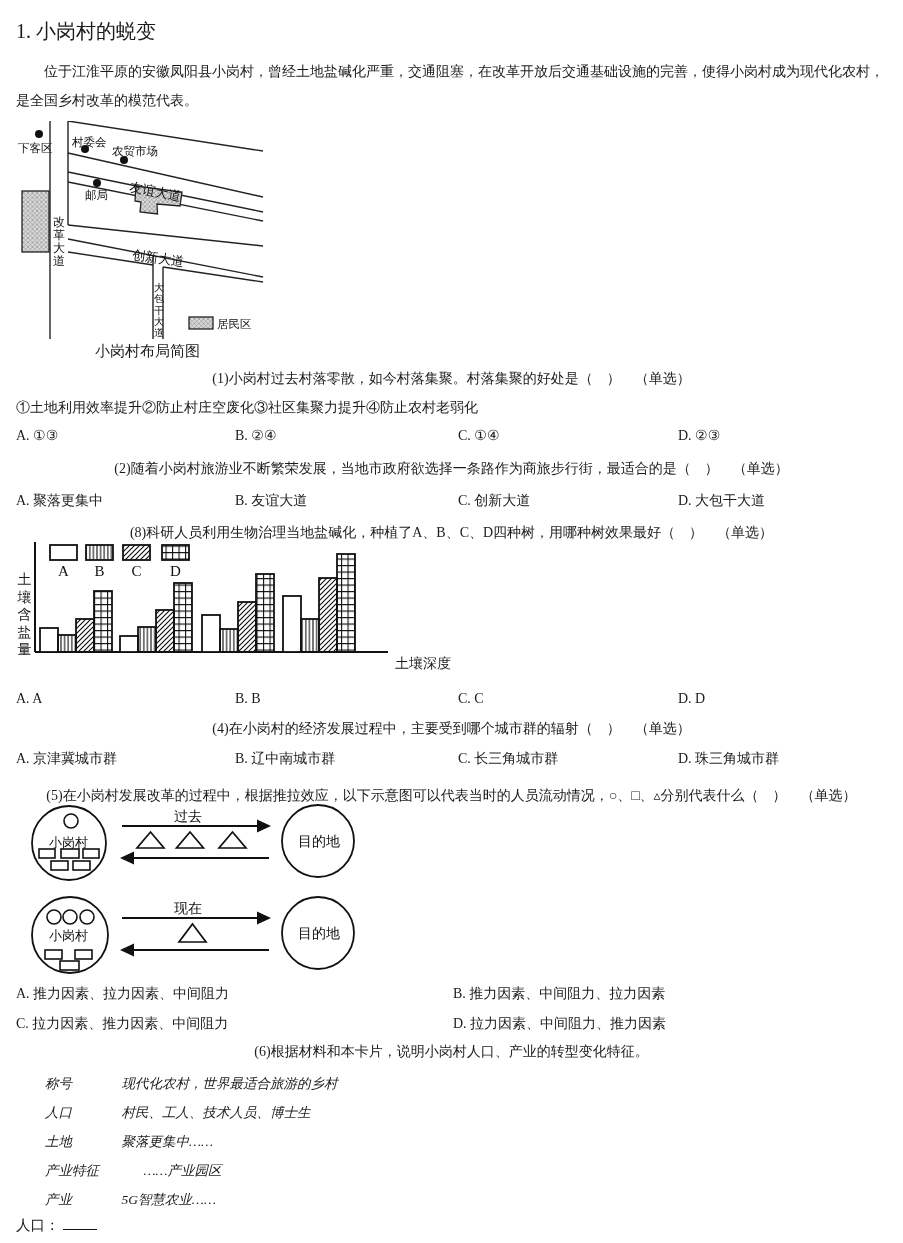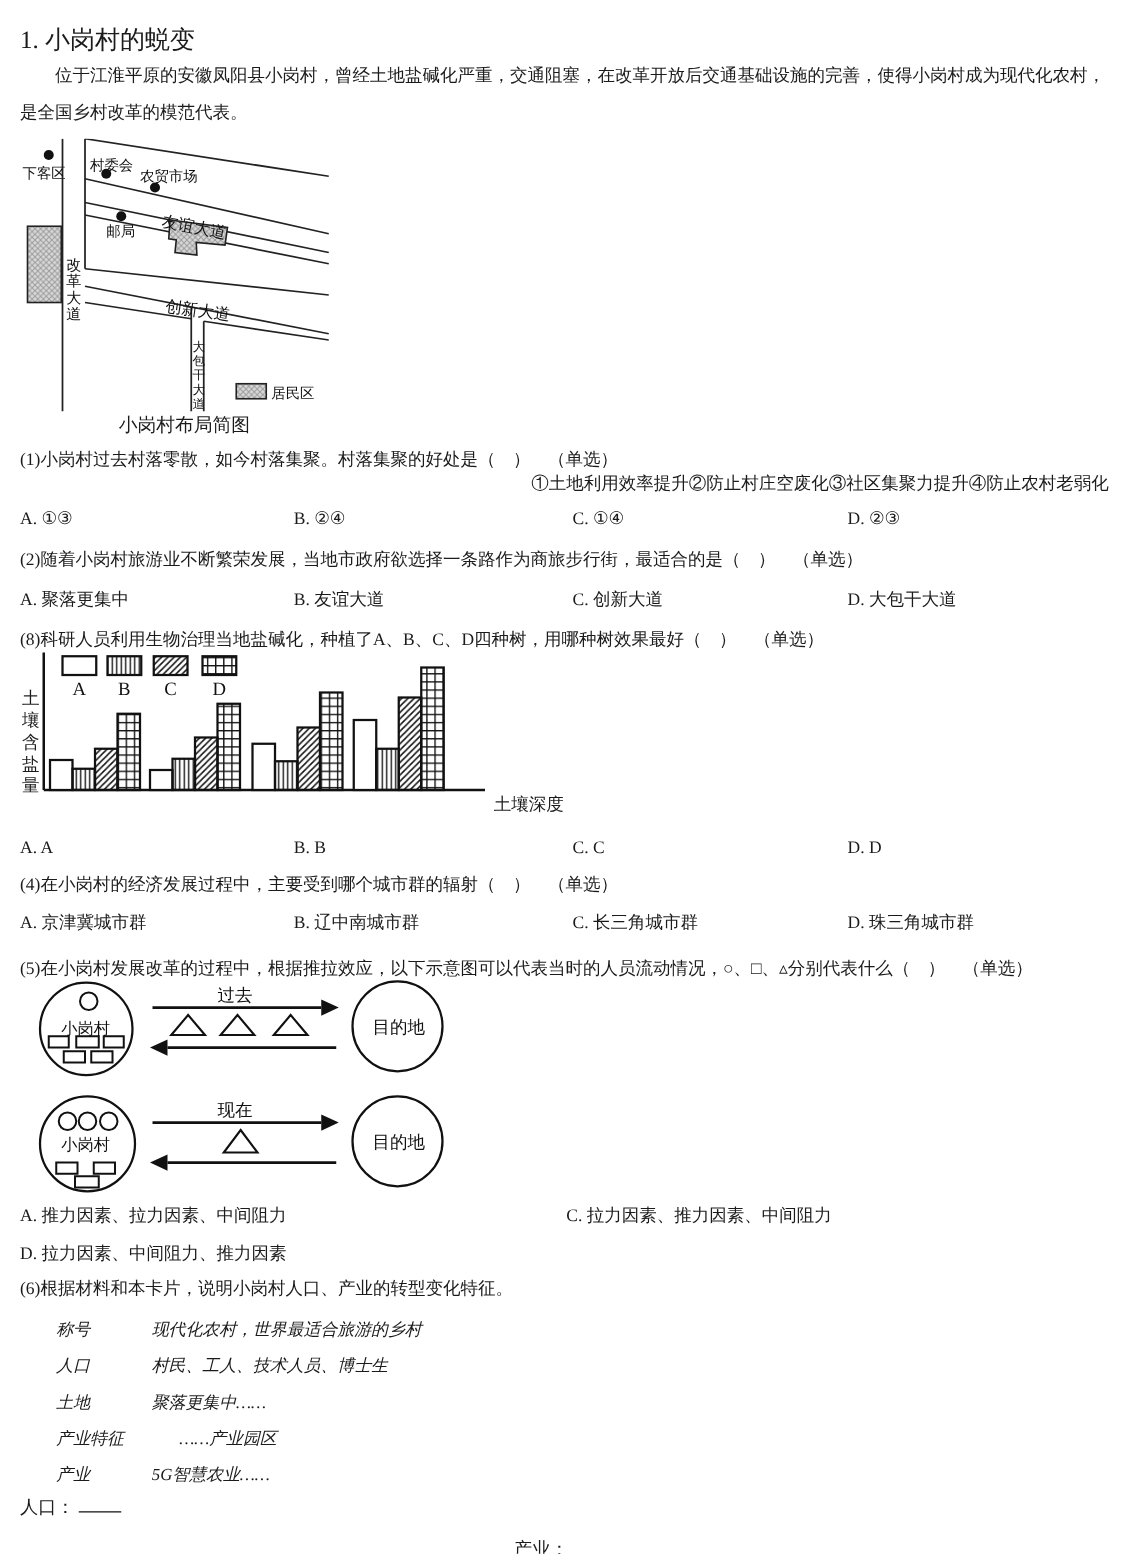--- a/index.html
+++ b/index.html
@@ -3,26 +3,26 @@
 <meta charset="utf-8">
 <style>
   html,body { margin:0; padding:0; }
   body {
     width:903px; height:1243px; box-sizing:border-box;
     padding:0 16px; background:#ffffff; color:#1b1b1b;
     font-family:"Liberation Serif","DejaVu Serif",serif;
     font-size:14px; overflow:hidden;
   }
   .title { padding-top:18px; font-size:20px; }
-  .intro { margin-top:2px; line-height:29px; text-indent:2em; width:872px; }
+  .intro { margin-top:12px; line-height:29px; text-indent:2em; width:872px; }
   .map-svg { display:block; margin-top:6px; margin-left:-6px; }
   .map-caption { margin-left:79px; margin-top:0; font-size:15px; line-height:17px; }
-  .stem { line-height:19px; }
+  .stem { line-height:19px;text-align:center; }
   .q1-stem { margin-top:9px; }
-  .q1-items { line-height:19px;text-align:right; }
+  .q1-items { margin-top:10px; line-height:19px; }
   .optrow { display:grid; grid-template-columns:219px 223px 220px 1fr; line-height:19px; }
   .optrow2 { display:grid; grid-template-columns:437px 1fr; row-gap:11px; line-height:19px; }
   .mt9  { margin-top:9px; }
   .mt11 { margin-top:11px; }
   .mt13 { margin-top:13px; }
   .mt14 { margin-top:14px; }
   .mt18 { margin-top:18px; }
   .chart-wrap { position:relative; margin-top:-3px; height:136px; width:470px; }
   .chart-ylabel {
     position:absolute; left:0px; top:32px; width:17px;
@@ -214,20 +214,21 @@
   <polygon points="241,26.5 255,33 241,39.5" fill="#111"></polygon>
   <path d="M176.5,39 L190,57 L163,57 Z" fill="#fff" stroke="#111" stroke-width="1.7"></path>
   <line x1="253" y1="65" x2="118" y2="65" stroke="#111" stroke-width="2.2"></line>
   <polygon points="118,58.5 104,65 118,71.5" fill="#111"></polygon>
   <circle cx="302" cy="48" r="36" fill="none" stroke="#111" stroke-width="1.8"></circle>
   <text x="282" y="53" font-size="14">目的地</text>
 </svg>
 
 <div class="optrow2 q5-opts">
   <span>A. 推力因素、拉力因素、中间阻力</span>
+  <span>B. 推力因素、中间阻力、拉力因素</span>
   <span>C. 拉力因素、推力因素、中间阻力</span>
   <span>D. 拉力因素、中间阻力、推力因素</span>
 </div>
 
 <div class="stem q6-stem">(6)根据材料和本卡片，说明小岗村人口、产业的转型变化特征。</div>
 <div class="card">
   <div class="card-row">
     <span class="card-label">称号</span>
     <span class="card-value">现代化农村，世界最适合旅游的乡村</span>
   </div>

